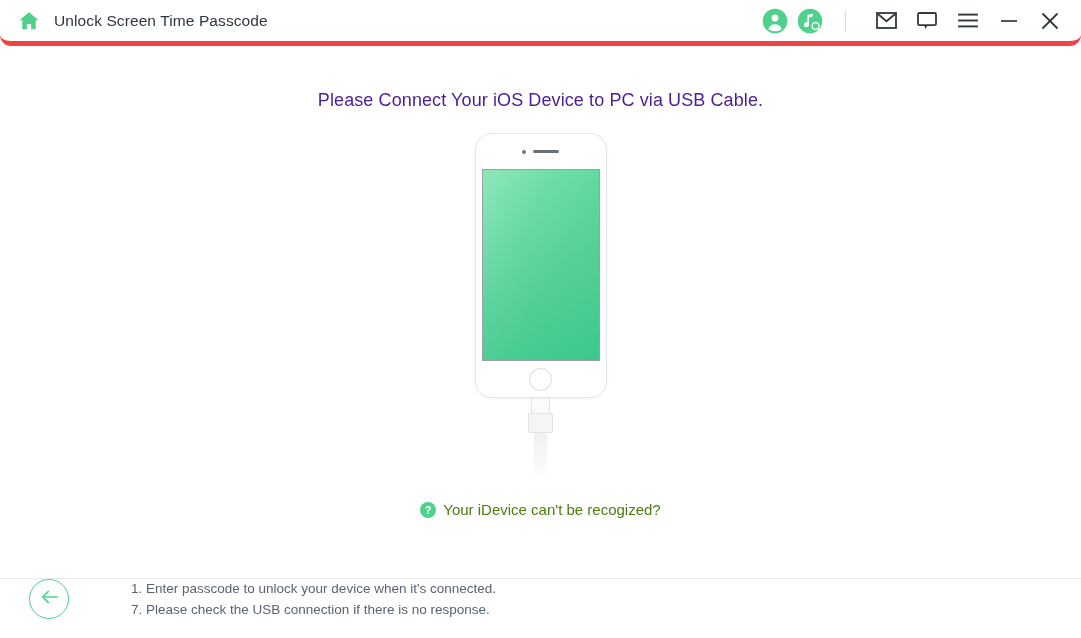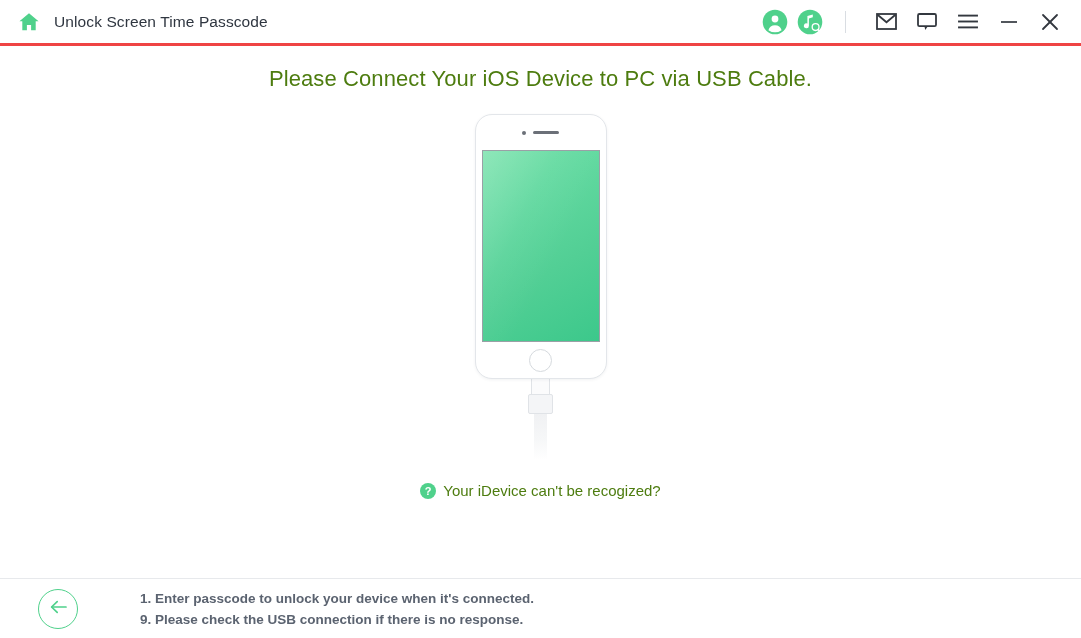--- a/index.html
+++ b/index.html
@@ -19,24 +19,25 @@
     background: #ffffff;
     display: flex;
     flex-direction: column;
   }
 
   
   .titlebar {
     height: 46px;
     flex: 0 0 46px;
     background: #ffffff;
-    border-bottom: 3px solid #ef4444;
+    border-bottom: 5px solid #ef4444;
     display: flex;
     align-items: center;
     padding: 0 14px 0 18px;
+    border-radius: 11px;
   }
 
   .title-left {
     display: flex;
     align-items: center;
     gap: 14px;
   }
 
   .home-icon { width: 22px; height: 22px; display: block; }
 
@@ -82,23 +83,23 @@
   
   .main {
     flex: 1 1 auto;
     position: relative;
     display: flex;
     flex-direction: column;
     align-items: center;
   }
 
   .headline {
-    margin-top: 20px;
-    font-size: 22px;
-    color: #4d7c0f;
+    margin-top: 44px;
+    font-size: 18px;
+    color: #4c1d95;
     font-weight: 400;
     letter-spacing: .1px;
     text-align: center;
   }
 
   
   .device-wrap {
     margin-top: 22px;
     position: relative;
     width: 140px;
@@ -211,23 +212,22 @@
     font-size: 15px;
     color: #4d7c0f;
   }
 
   
   .footer {
     flex: 0 0 60px;
     height: 60px;
     border-top: 1px solid #e7e9ec;
     display: flex;
-    align-items: center;
-    padding-left: 38px;
-    font-weight: bold;
+    align-items: flex-start;
+    padding-left: 29px;
   }
 
   .back-btn {
     width: 40px;
     height: 40px;
     border: 1.6px solid #4fd18b;
     border-radius: 50%;
     display: flex;
     align-items: center;
     justify-content: center;
@@ -374,18 +374,18 @@
           <g stroke="#4fd18b" stroke-width="1.7" fill="none" stroke-linecap="round" stroke-linejoin="round">
             <line x1="17" y1="8" x2="3" y2="8"></line>
             <polyline points="8.2,2.6 2.6,8 8.2,13.4"></polyline>
           </g>
         </svg>
       </span>
     </div>
 
     <div class="tips">
       <div class="tip">1. Enter passcode to unlock your device when it's connected.</div>
-      <div class="tip">9. Please check the USB connection if there is no response.</div>
+      <div class="tip">7. Please check the USB connection if there is no response.</div>
     </div>
 
   </div>
 
 </div>
 
 </body></html>

